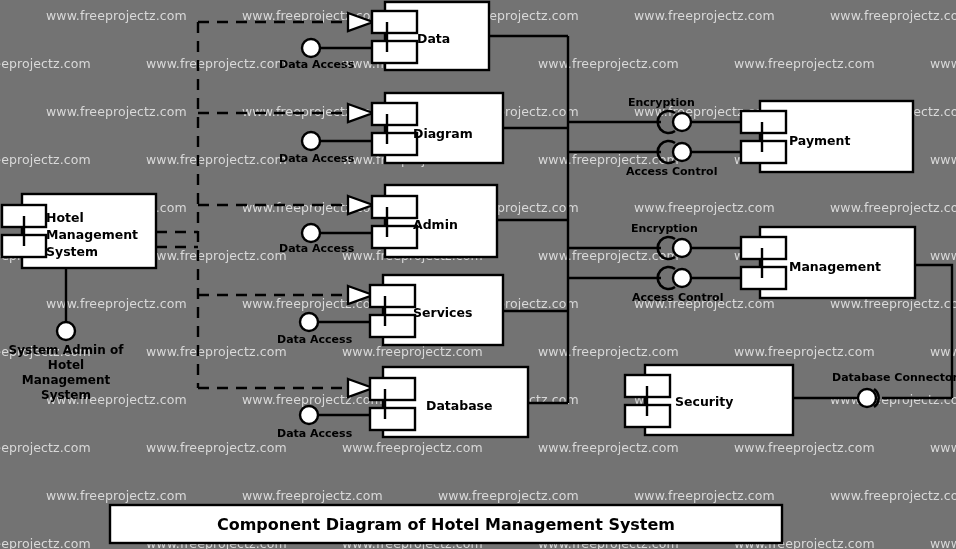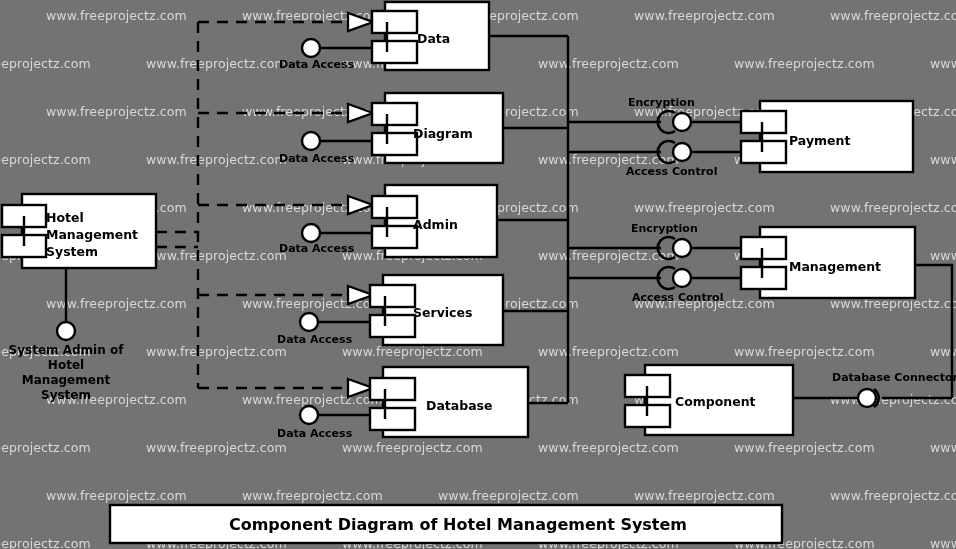--- a/index.html
+++ b/index.html
@@ -27,21 +27,21 @@
   #diagram .arrowhead{fill:#fff;stroke:#000;stroke-width:2.3;}
 
   
   #labels{position:absolute;left:0;top:0;width:956px;height:549px;z-index:20;}
   .lbl{position:absolute;font-weight:bold;color:#000;white-space:nowrap;
        font-family:"DejaVu Sans","Liberation Sans",sans-serif;}
   .compname{font-size:12.5px;}
   .ifname{font-size:11px;}
   .actorname{font-size:12px;text-align:center;line-height:15px;white-space:normal;}
   .hmsname{font-size:12.5px;line-height:17px;white-space:normal;}
-  .titletext{font-size:16px;margin-left:12px;}
+  .titletext{font-size:16px;}
 </style>
 </head>
 <body>
 
 <div id="stage">
 
   <div id="watermarks">
       <div class="wm" style="left: 46px; top: 8px;">www.freeprojectz.com</div>
       <div class="wm" style="left: 242px; top: 8px;">www.freeprojectz.com</div>
       <div class="wm" style="left: 438px; top: 8px;">www.freeprojectz.com</div>
@@ -284,18 +284,18 @@
     <div class="lbl ifname" style="left:277px;top:427px;">Data Access</div>
 
     <div class="lbl compname" style="left:789px;top:133px;">Payment</div>
     <div class="lbl ifname" style="left:628px;top:96px;">Encryption</div>
     <div class="lbl ifname" style="left:626px;top:165px;">Access Control</div>
 
     <div class="lbl compname" style="left:789px;top:259px;">Management</div>
     <div class="lbl ifname" style="left:631px;top:222px;">Encryption</div>
     <div class="lbl ifname" style="left:632px;top:291px;">Access Control</div>
 
-    <div class="lbl compname" style="left:675px;top:394px;">Component</div>
+    <div class="lbl compname" style="left:675px;top:394px;">Security</div>
     <div class="lbl ifname" style="left:832px;top:371px;">Database Connector</div>
 
     <div class="lbl titletext" style="left:110px;top:515px;width:672px;text-align:center;">Component Diagram of Hotel Management System</div>
   </div>
 </div>
 
 </body></html>

